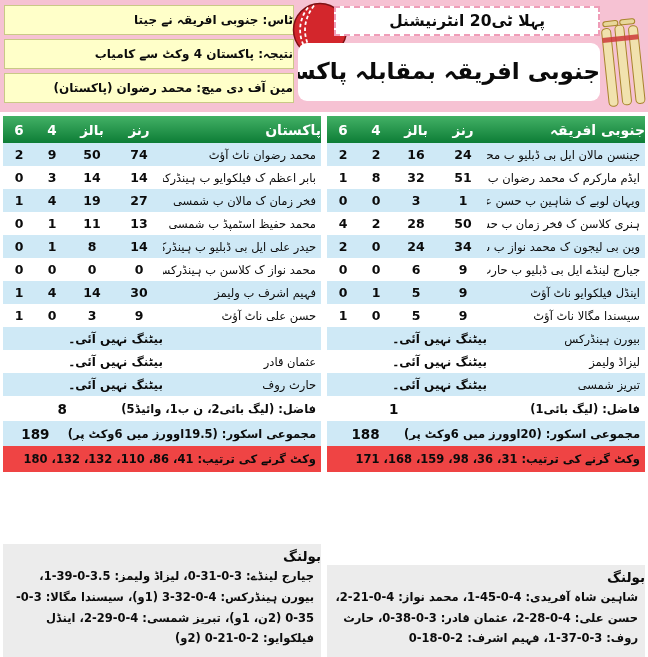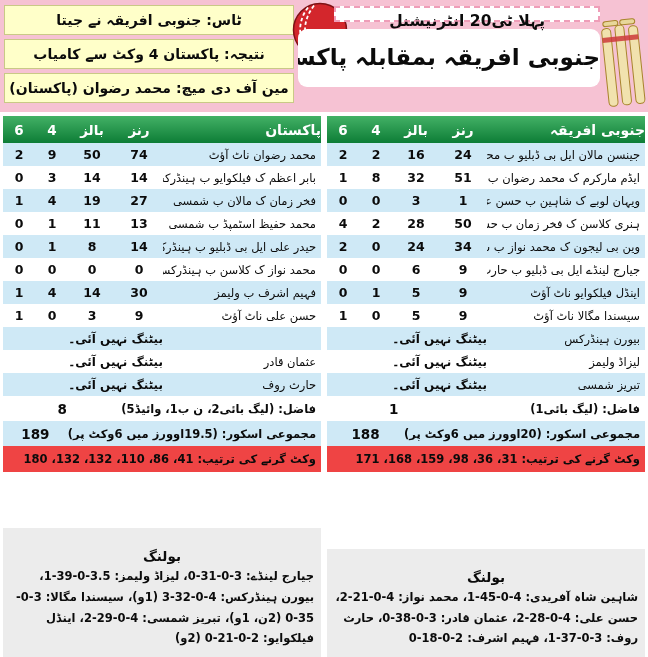--- a/index.html
+++ b/index.html
@@ -3,24 +3,24 @@
 <meta charset="utf-8">
 <style>
   *{margin:0;padding:0;box-sizing:border-box}
   html,body{width:648px;height:657px}
   body{font-family:"DejaVu Sans","Liberation Sans",sans-serif;background:#ffffff;color:#0b0b0b;overflow:hidden}
 
   
   .header{position:relative;height:112px;background:#f6c2d3}
   .toss-stack{position:absolute;top:5px;left:4px;width:290px}
   .info-box{background:#ffffc9;border:1px solid #c9c986;height:30px;margin-bottom:4px;
-            display:flex;align-items:center;justify-content:center;
-            font-size:14px;font-weight:bold;white-space:nowrap;overflow:hidden}
+            display:flex;align-items:center;
+            font-size:12px;font-weight:bold;white-space:nowrap;overflow:hidden}
   .title-stack{position:absolute;top:6px;right:48px;width:302px}
-  .match-label{background:#ffffff;border:2px dashed #ef9db8;width:88%;height:16px;
+  .match-label{background:#ffffff;border:2px dashed #ef9db8;width:88%;height:30px;
                line-height:26px;text-align:center;font-size:15.5px;font-weight:bold}
   .title-box{margin-top:7px;background:#ffffff;border-radius:9px;height:58px;line-height:56px;
              text-align:center;font-size:23px;font-weight:bold;white-space:nowrap;overflow:hidden}
   .ball{position:absolute;top:2px;left:292px;width:56px;height:56px}
   .stumps{position:absolute;top:16px;right:2px;width:46px;height:94px}
 
   
   .tables{display:flex;gap:6px;padding:4px 3px 0;height:545px}
   .card{flex:1;min-width:0;display:flex;flex-direction:column}
   .grid-row{display:grid;grid-template-columns:1fr 48px 46px 34px 32px;align-items:center}
@@ -34,21 +34,21 @@
   .num{text-align:center;font-size:12.5px;font-weight:bold}
   .dnb-note{grid-column:2 / 6;text-align:right;font-size:12px;font-weight:bold}
   .sumrow{display:flex;align-items:center;height:25px;flex:0 0 auto}
   .sumrow .lbl{flex:0 0 58%;font-size:11.5px;font-weight:bold;padding-right:5px;white-space:nowrap}
   .sumrow .val{flex:1;text-align:center;font-size:13.5px;font-weight:bold}
   .total-row{background:#cfe9f6}
   .fow{background:#ef4444;font-size:11.5px;font-weight:bold;padding:6px 5px;
        white-space:nowrap;overflow:hidden;flex:0 0 auto}
   .spacer{flex:1 1 auto}
   .bowl{background:#ececec;flex:0 0 auto;padding-bottom:5px}
-  .bowl-title{text-align:center;font-weight:bold;font-size:13.5px;padding:20px 0 2px}
+  .bowl-title{text-align:right;font-weight:bold;font-size:13.5px;padding:4px 0 2px}
   .bowl-text{font-size:11.5px;font-weight:bold;line-height:1.8;padding:0 7px 3px;text-align:right}
 </style>
 </head>
 <body>
 
 <div class="page">
 
   <div class="header">
 
     <div class="toss-stack">

